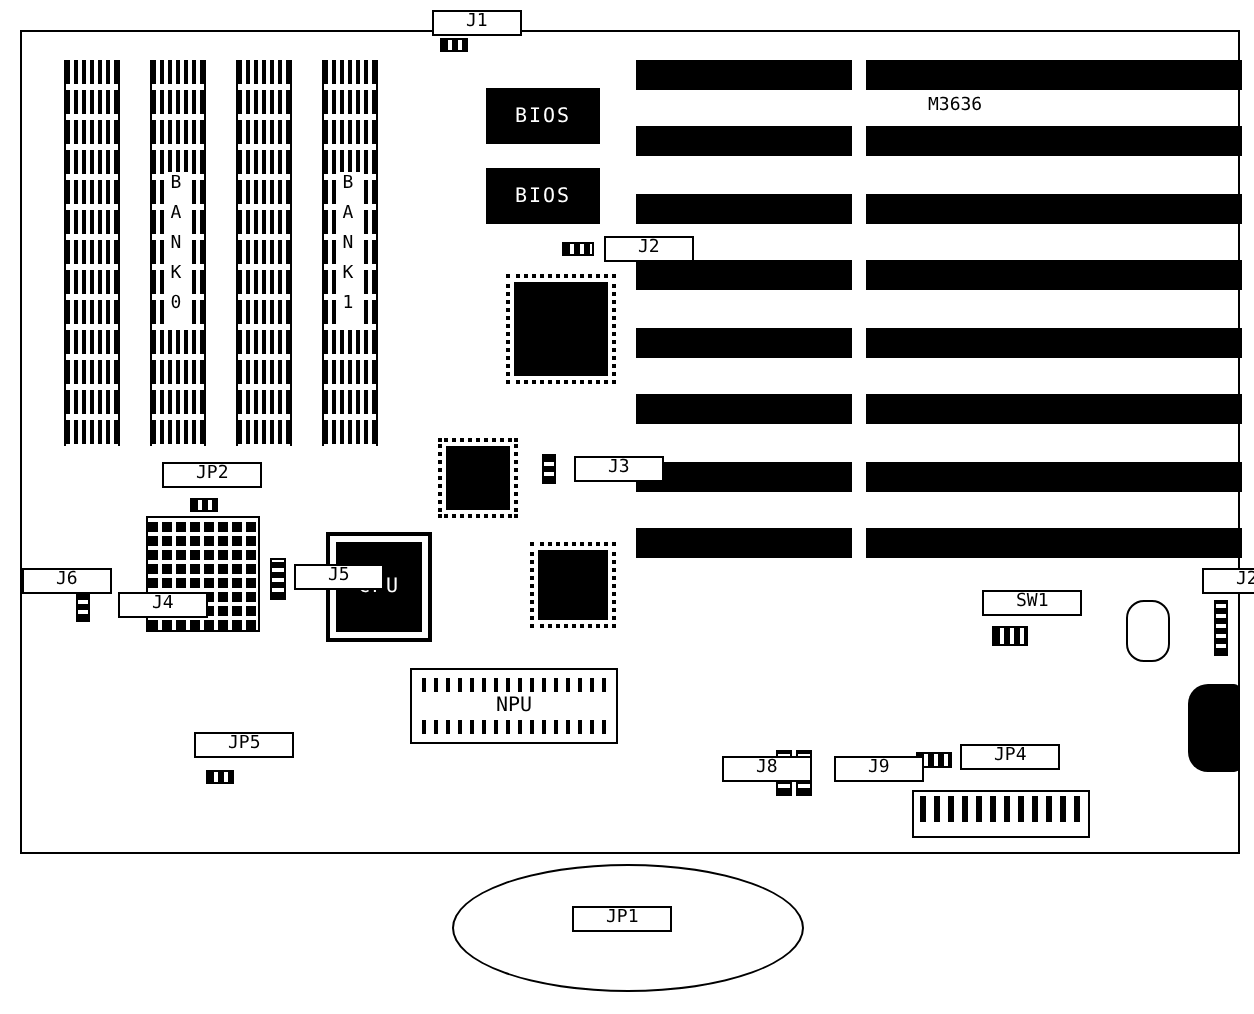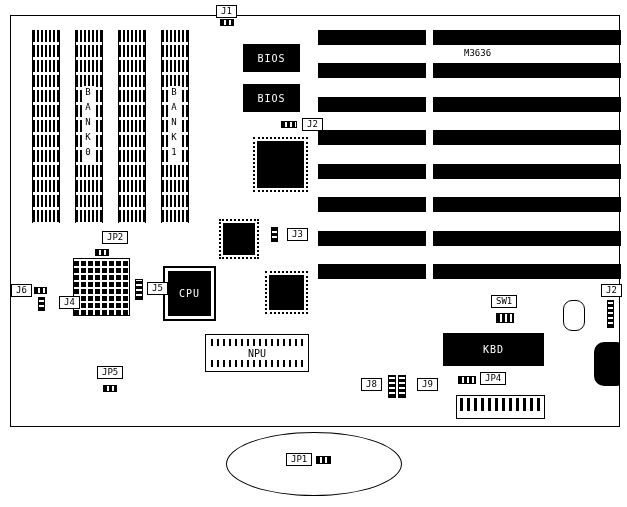--- a/index.html
+++ b/index.html
@@ -36,21 +36,21 @@
 
   .cpu-outer { position: absolute; background: #fff; border: 2px solid #000; }
   .cpu-inner { position: absolute; left: 3px; top: 3px; right: 3px; bottom: 3px; background: #000; color: #fff; display: flex; align-items: center; justify-content: center; font-size: 10px; letter-spacing: 1px; }
 
   .slot { position: absolute; height: 15px; background: #000; }
   .slot-l { left: 318px; width: 108px; }
   .slot-r { left: 433px; width: 188px; }
 
   .lbl {
     position: absolute; border: 1px solid #000; background: #fff;
-    font-size: 9px; line-height: 11px; padding: 0 4px; z-index: 5; white-space: nowrap;
+    font-size: 9px; line-height: 11px; padding: 0 16px; z-index: 5; white-space: nowrap;
   }
   .silk { position: absolute; font-size: 9px; background: #fff; z-index: 2; }
 
   .jmp-h { position: absolute; border: 1px solid #000; background: repeating-linear-gradient(90deg, #000 0 3px, #fff 3px 5px); z-index: 4; }
   .jmp-v { position: absolute; border: 1px solid #000; background: repeating-linear-gradient(0deg, #000 0 3px, #fff 3px 5px); z-index: 4; }
 
   .npu-outer { position: absolute; border: 1px solid #000; background: #fff; }
   .npu-ticks-top, .npu-ticks-bottom {
     position: absolute; left: 5px; right: 5px; height: 7px;
     background: repeating-linear-gradient(90deg, #000 0 2px, transparent 2px 6px);
@@ -108,23 +108,20 @@
 
   <div class="silk" style="left:464px;top:48px">M3636</div>
 
   <div class="chip qfp" style="left:257px;top:141px;width:47px;height:47px"></div>
   <div class="chip qfp" style="left:223px;top:223px;width:32px;height:32px"></div>
   <div class="pga" style="left:73px;top:258px;width:57px;height:58px"></div>
   <div class="cpu-outer" style="left:163px;top:266px;width:53px;height:55px">
     <div class="cpu-inner">CPU</div>
   </div>
   <div class="chip qfp" style="left:269px;top:275px;width:35px;height:35px"></div>
-  <div class="chip" style="left:443px;top:333px;width:101px;height:33px">
-    <span>KBD</span>
-  </div>
 
   <div class="npu-outer" style="left:205px;top:334px;width:104px;height:38px">
     <div class="npu-ticks-top"></div>
     <div class="npu-ticks-bottom"></div>
     <div class="npu-text"><span>NPU</span></div>
   </div>
 
   <div class="crystal" style="left:563px;top:300px;width:22px;height:31px"></div>
   <div class="din" style="left:594px;top:342px;width:26px;height:44px"></div>
   <div class="power" style="left:456px;top:395px;width:89px;height:24px">
@@ -140,21 +137,21 @@
   <div class="jmp-v" style="left:135px;top:279px;width:8px;height:21px"></div>
   <div class="jmp-h" style="left:496px;top:313px;width:18px;height:10px"></div>
   <div class="jmp-v" style="left:607px;top:300px;width:7px;height:28px"></div>
   <div class="jmp-h" style="left:103px;top:385px;width:14px;height:7px"></div>
   <div class="jmp-v" style="left:388px;top:375px;width:8px;height:23px"></div>
   <div class="jmp-v" style="left:398px;top:375px;width:8px;height:23px"></div>
   <div class="jmp-h" style="left:458px;top:376px;width:18px;height:8px"></div>
 
   <div class="lbl" style="left:216px;top:5px">J1</div>
   <div class="lbl" style="left:302px;top:118px">J2</div>
-  <div class="lbl" style="left:102px;top:231px">JP2</div>
+  <div class="lbl" style="left:81px;top:231px">JP2</div>
   <div class="lbl" style="left:287px;top:228px">J3</div>
   <div class="lbl" style="left:11px;top:284px">J6</div>
   <div class="lbl" style="left:59px;top:296px">J4</div>
   <div class="lbl" style="left:147px;top:282px">J5</div>
   <div class="lbl" style="left:491px;top:295px">SW1</div>
   <div class="lbl" style="left:601px;top:284px">J2</div>
   <div class="lbl" style="left:97px;top:366px">JP5</div>
   <div class="lbl" style="left:361px;top:378px">J8</div>
   <div class="lbl" style="left:417px;top:378px">J9</div>
   <div class="lbl" style="left:480px;top:372px">JP4</div>

